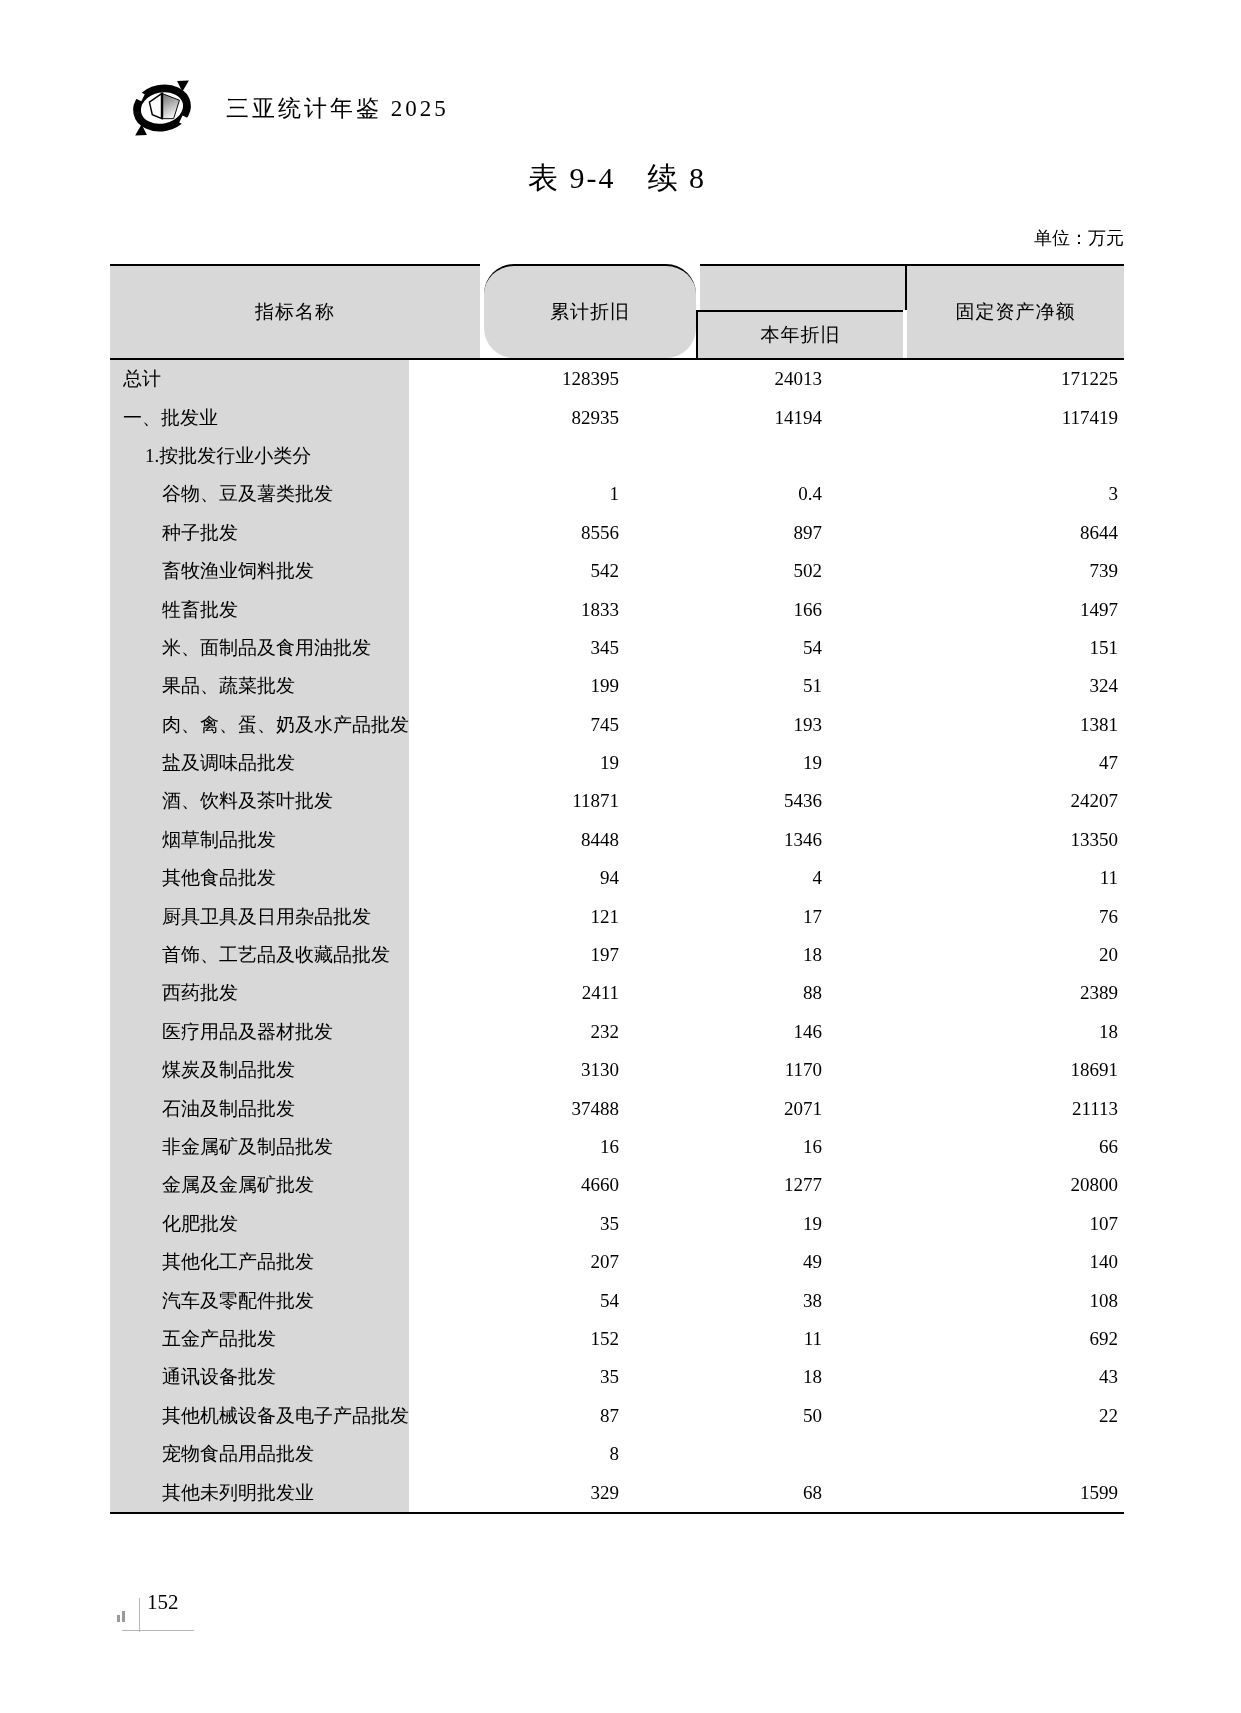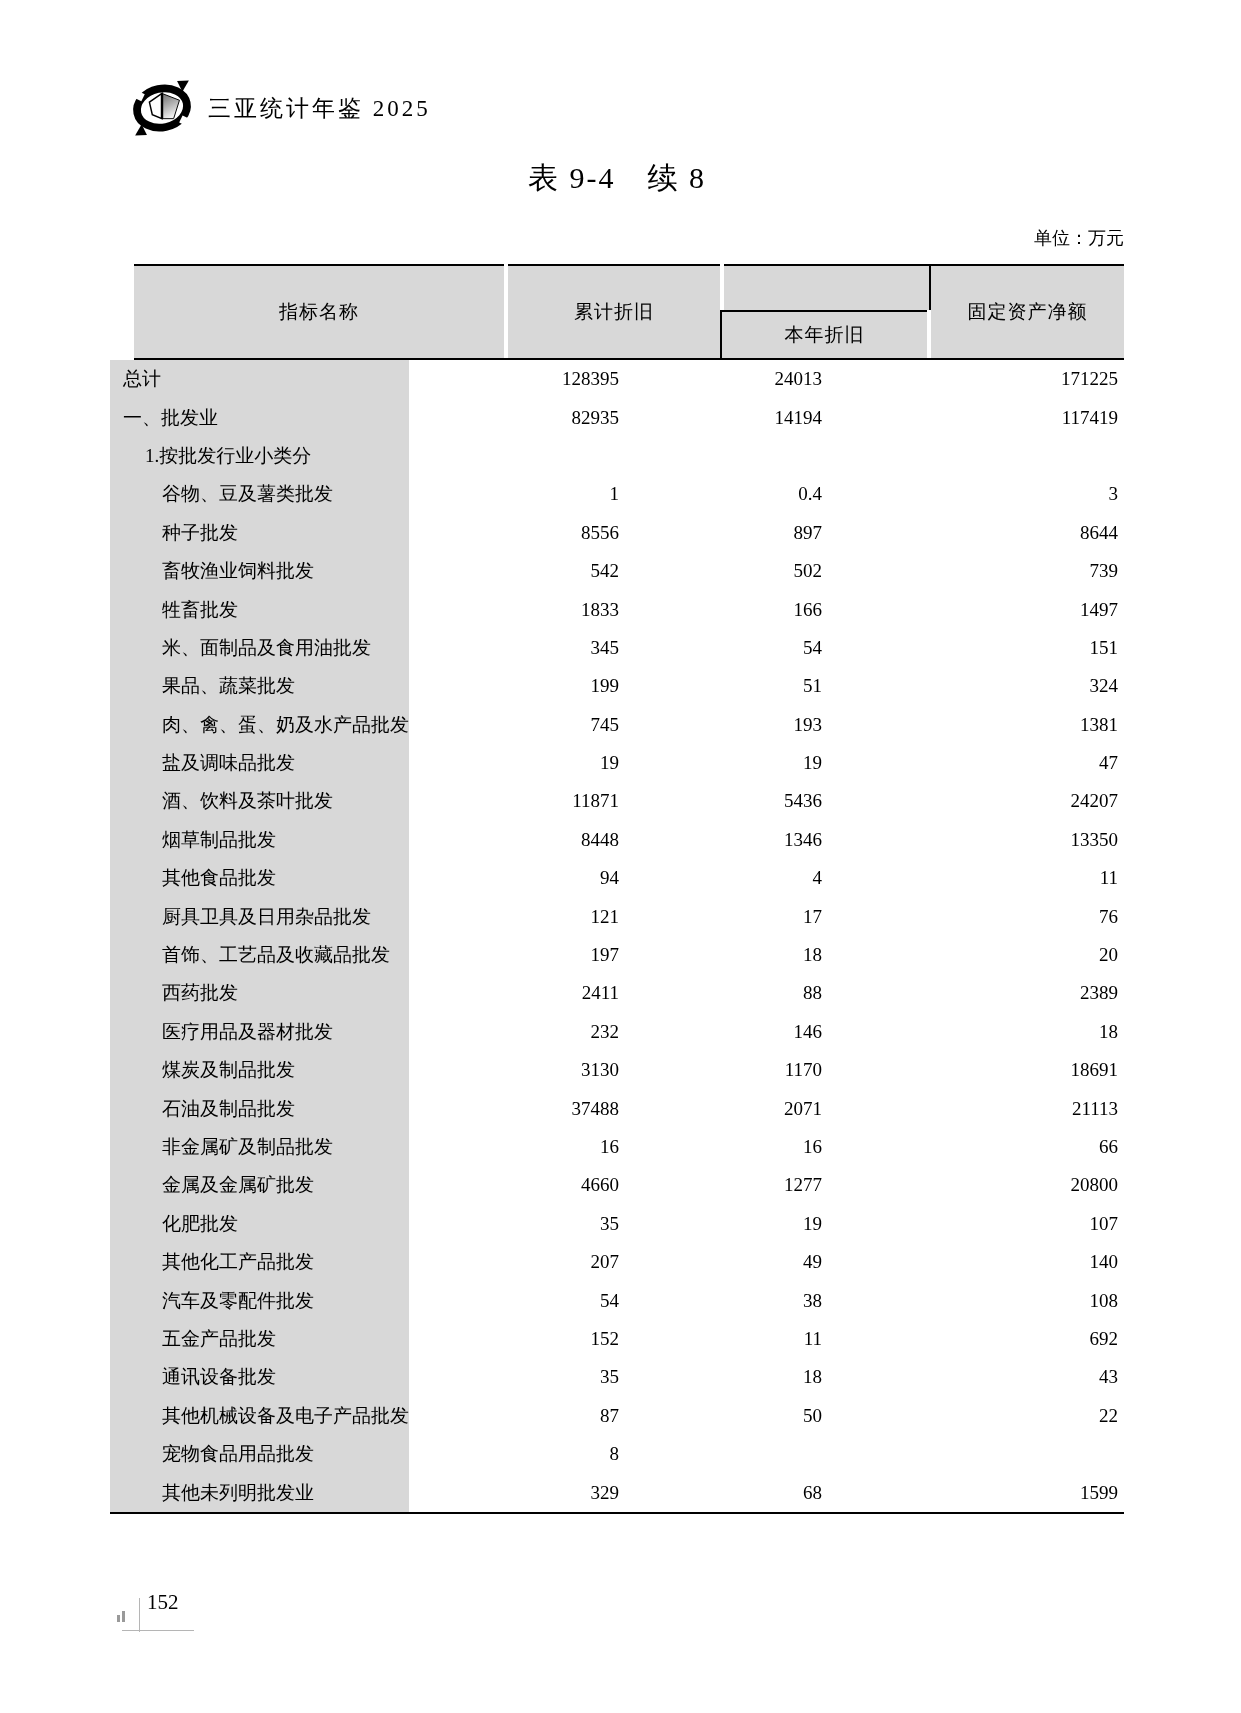--- a/index.html
+++ b/index.html
@@ -4,35 +4,35 @@
 <style>
   :root{ --shade:#d8d8d8; }
   *{ box-sizing:border-box; }
   html,body{ margin:0; padding:0; }
   body{
     width:1241px; height:1713px; background:#ffffff; color:#000;
     font-family:"Liberation Serif","DejaVu Serif",serif;
     position:relative; overflow:hidden;
   }
   
-  .brand{ position:absolute; left:130px; top:78px; display:flex; align-items:center; gap:14px; }
+  .brand{ position:absolute; left:130px; top:78px; display:flex; align-items:center; gap:32px; }
   .logo svg{ width:64px; height:60px; display:block; }
   .brand-title{ font-size:23px; letter-spacing:3px; }
   
   .table-title{
     position:absolute; left:110px; top:158px; width:1014px; margin:0;
     text-align:center; font-size:30px; font-weight:normal; letter-spacing:2px;
   }
   .unit{ position:absolute; left:110px; top:226px; width:1014px; text-align:right; font-size:18px; }
   
   .table{ position:absolute; left:110px; top:264px; width:1014px; }
-  .thead{ display:flex; height:96px; background:#fff; border-bottom:2px solid #000; font-size:19px; letter-spacing:1px;margin-left:24px; }
+  .thead{ display:flex; height:96px; background:#fff; border-bottom:2px solid #000; font-size:19px; letter-spacing:1px; }
   .hc{ background:var(--shade); border-top:2px solid #000; display:flex; align-items:center; justify-content:center; }
   .hc1{ width:370px; }
-  .hc2{ width:212px; margin-left:4px; }
+  .hc2{ width:212px; margin-left:4px;border-radius:30px; }
   .hc3{ width:211px; display:flex; flex-direction:column; }
   .hc3-top{ height:46px; background:var(--shade); margin-left:4px; border-top:2px solid #000; border-right:2px solid #000; }
   .hc3-bot{ flex:1; background:var(--shade); border-top:2px solid #000; border-left:2px solid #000; margin-right:4px;
             display:flex; align-items:center; justify-content:center; }
   .hc4{ flex:1;font-family:Liberation Serif, serif; }
   .tbody{ border-bottom:2px solid #000; }
   .trow{ display:flex; height:38.4px; font-size:19px; }
   .c1{ width:299px; background:var(--shade); display:flex; align-items:center; }
   .c2{ width:216px; text-align:right; padding-right:6px; display:flex; align-items:center; justify-content:flex-end; }
   .c3{ width:211px; text-align:right; padding-right:14px; display:flex; align-items:center; justify-content:flex-end; }

